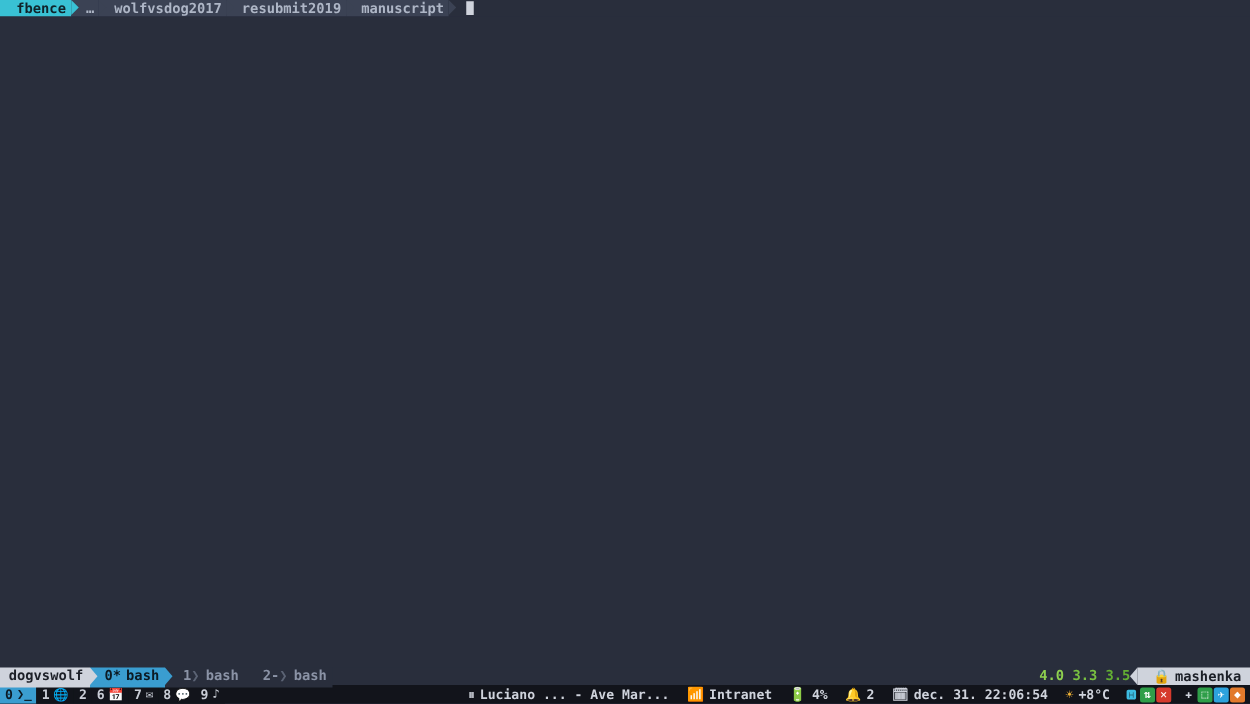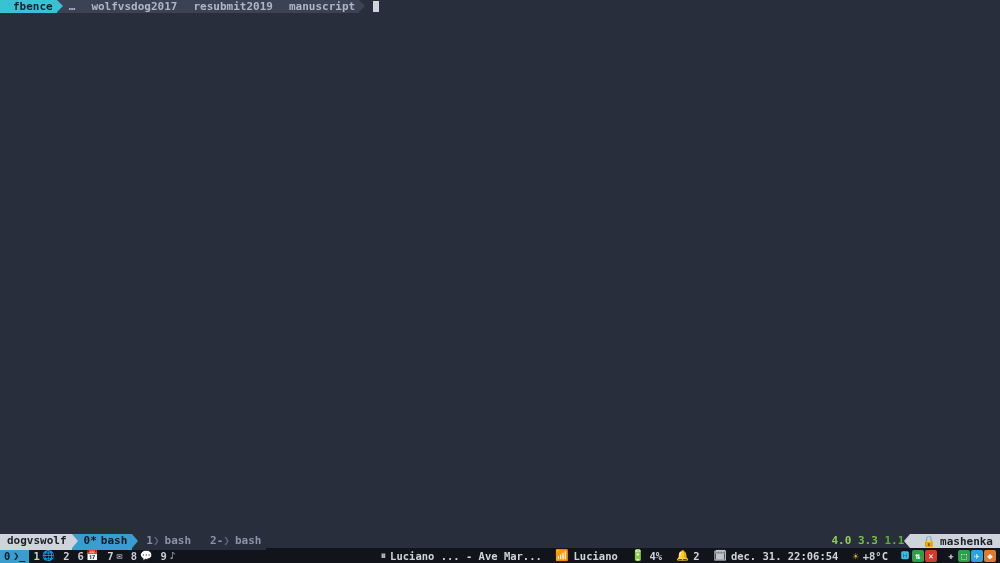--- a/index.html
+++ b/index.html
@@ -198,21 +198,21 @@
   </span>
   <span class="tseg t-win">
     <span>2-</span>
     <span class="chev">❯</span>
     <span>bash</span>
   </span>
   <span class="tmux-spacer"></span>
   <span class="t-load">
     <span class="l1">4.0</span>
     <span class="l2">3.3</span>
-    <span class="l3">1.1</span>
+    <span class="l3">3.5</span>
   </span>
   <span class="t-host">
     <span>🔒</span>
     <span>mashenka</span>
   </span>
 </div>
 
 <div class="taskbar">
   <div class="ws-group">
     <span class="ws active">
@@ -245,21 +245,21 @@
   </div>
 
   <span class="tb-spacer"></span>
 
   <span class="tb-item music">
     <span class="ic">⏸</span>
     <span>Luciano ... - Ave Mar...</span>
   </span>
   <span class="tb-item wifi">
     <span class="ic">📶</span>
-    <span>Luciano</span>
+    <span>Intranet</span>
   </span>
   <span class="tb-item bat">
     <span class="ic">🔋</span>
     <span>4%</span>
   </span>
   <span class="tb-item notif">
     <span class="ic">🔔</span>
     <span>2</span>
   </span>
   <span class="tb-item">

